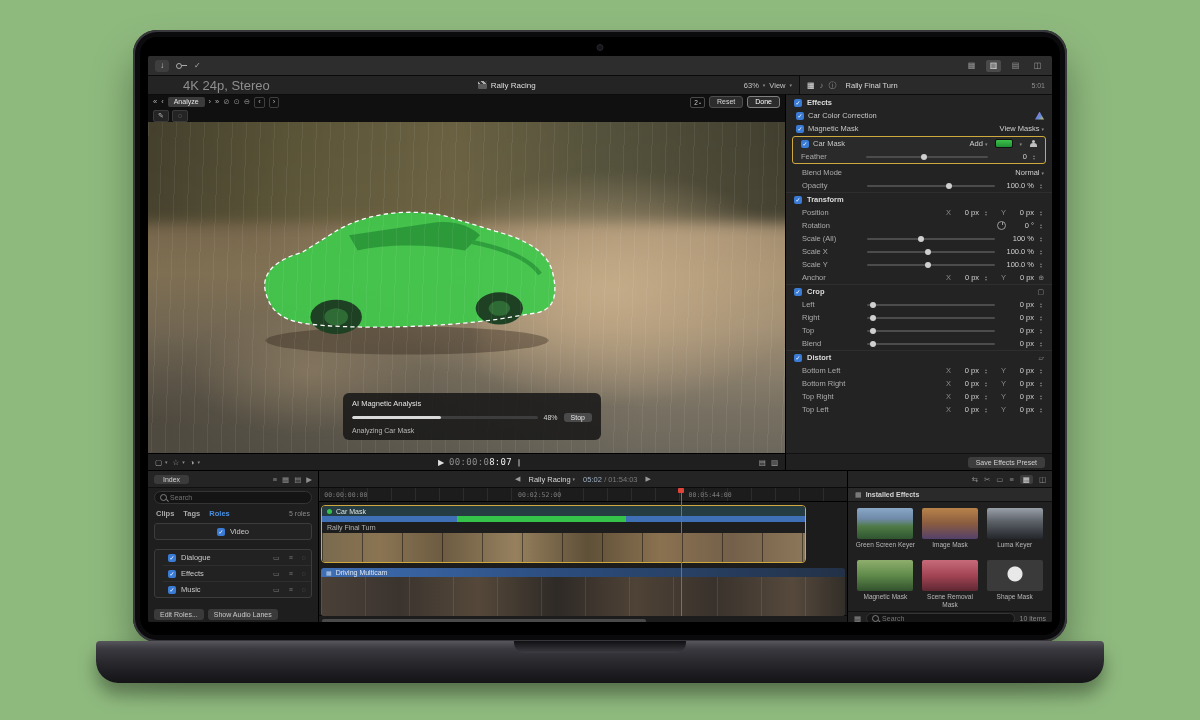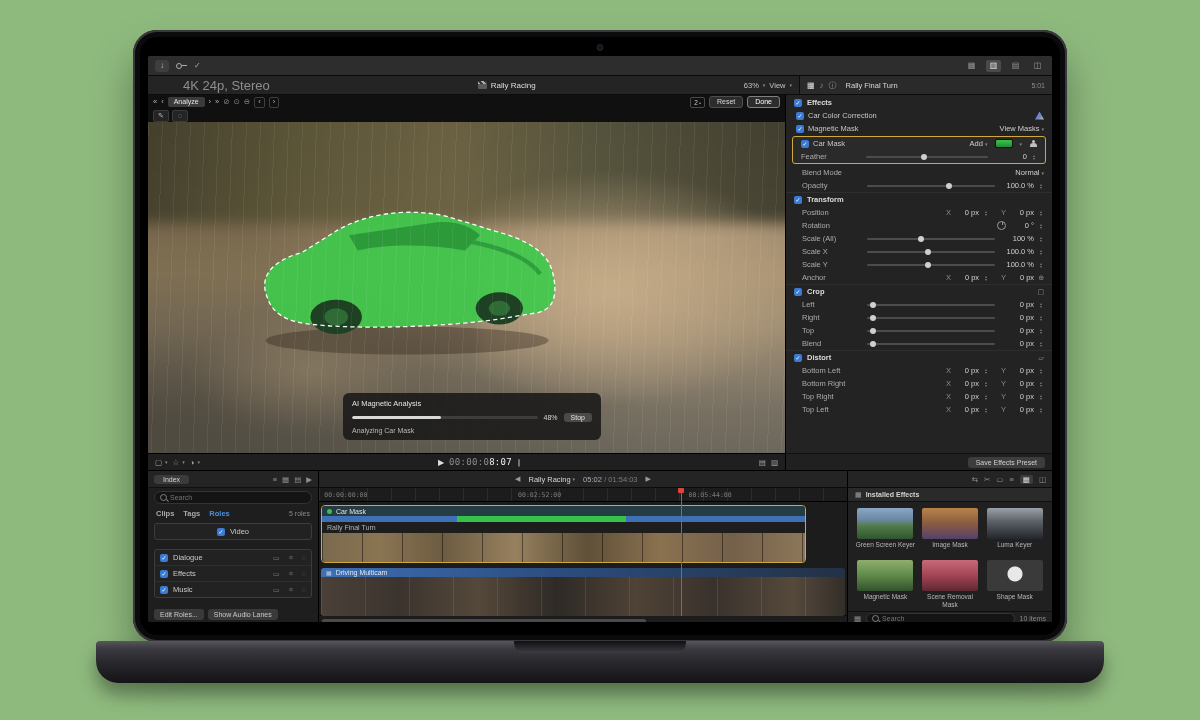--- a/index.html
+++ b/index.html
@@ -142,21 +142,21 @@
   .search-pill{display:flex;align-items:center;gap:3px;background:#141414;border:1px solid #343434;border-radius:7px;height:11px;padding:0 5px;}
   .sidebar .search-pill{margin:3px 6px;}
   .lens{width:5px;height:5px;border:1px solid #808080;border-radius:50%;position:relative;flex:none;}
   .lens:after{content:'';position:absolute;width:3px;height:1px;background:#808080;right:-2.5px;bottom:-1px;transform:rotate(45deg);}
   .search-in{flex:1;background:transparent;border:none;outline:none;color:#b9b9b9;font-size:7px;font-family:"Liberation Sans",sans-serif;min-width:0;padding:0;}
   .sb-tabs{display:flex;align-items:center;gap:9px;padding:2px 8px 3px;}
   .tab{color:#a9a9a9;font-size:7.5px;font-weight:bold;}
   .tab.active{color:var(--role-blue,#4a90e2);}
   .count{color:#8a8a8a;font-size:7px;}
   .role-box{margin:2px 6px 0;border:1px solid #3c3c3c;border-radius:3px;background:#222;}
-  .role-box.gap{margin-top:9px;}
+  .role-box.gap{margin-top:9px;padding-left:8px;}
   .role-row{height:15px;display:flex;align-items:center;gap:5px;padding:0 5px;border-top:1px solid #2e2e2e;}
   .role-row:first-child{border-top:none;justify-content:center;}
   .r-lbl{color:#c9c9c9;font-size:7.5px;}
   .r-ic{color:#7c7c7c;font-size:7px;margin-left:4px;}
   .sb-footer{display:flex;gap:4px;padding:4px 6px 5px;margin-top:auto;}
   .sb-btn{background:#3a3a3a;border-radius:3px;padding:2px 6px;color:#c9c9c9;font-size:7px;white-space:nowrap;}
 
   
   .timeline-col{flex:1;background:#1c1c1c;display:flex;flex-direction:column;position:relative;}
   .tl-header{height:16px;background:#242424;border-bottom:1px solid #0c0c0c;display:flex;align-items:center;justify-content:center;gap:8px;flex:none;}

